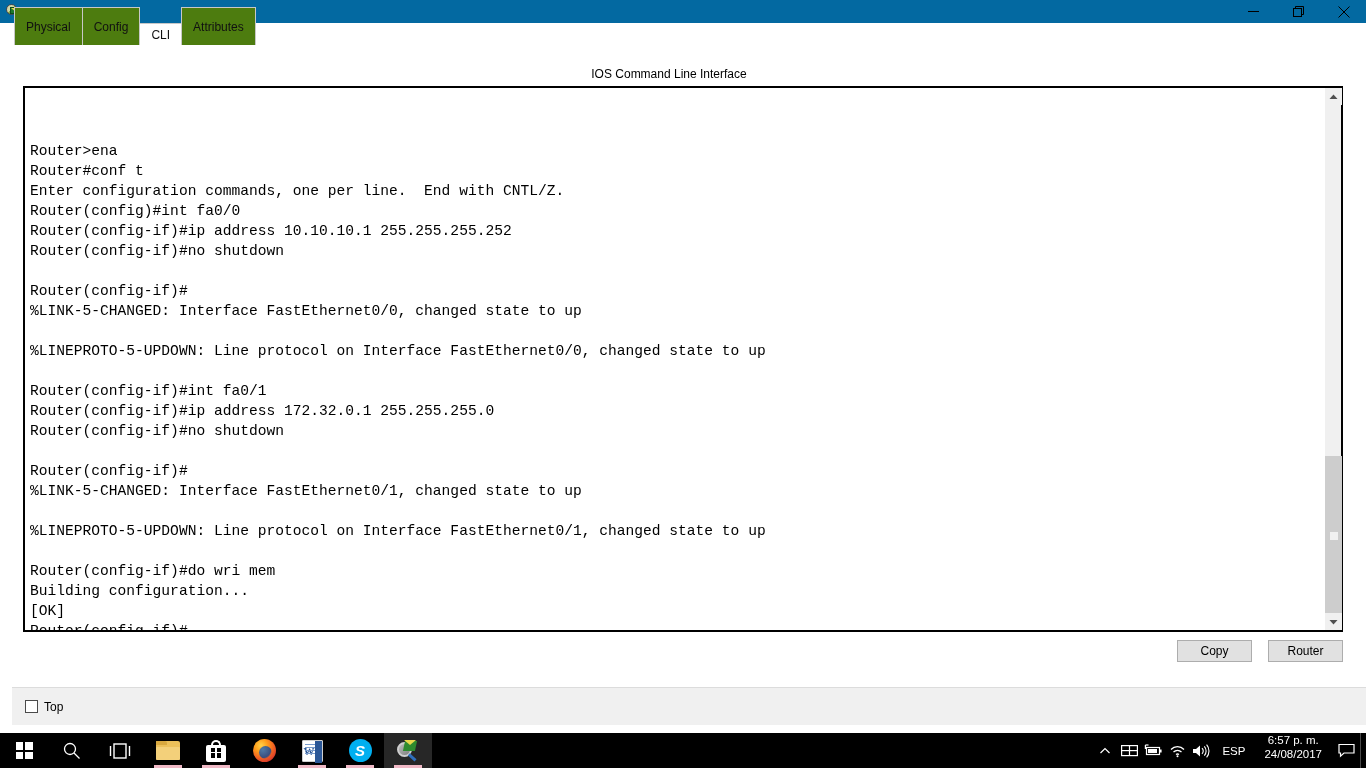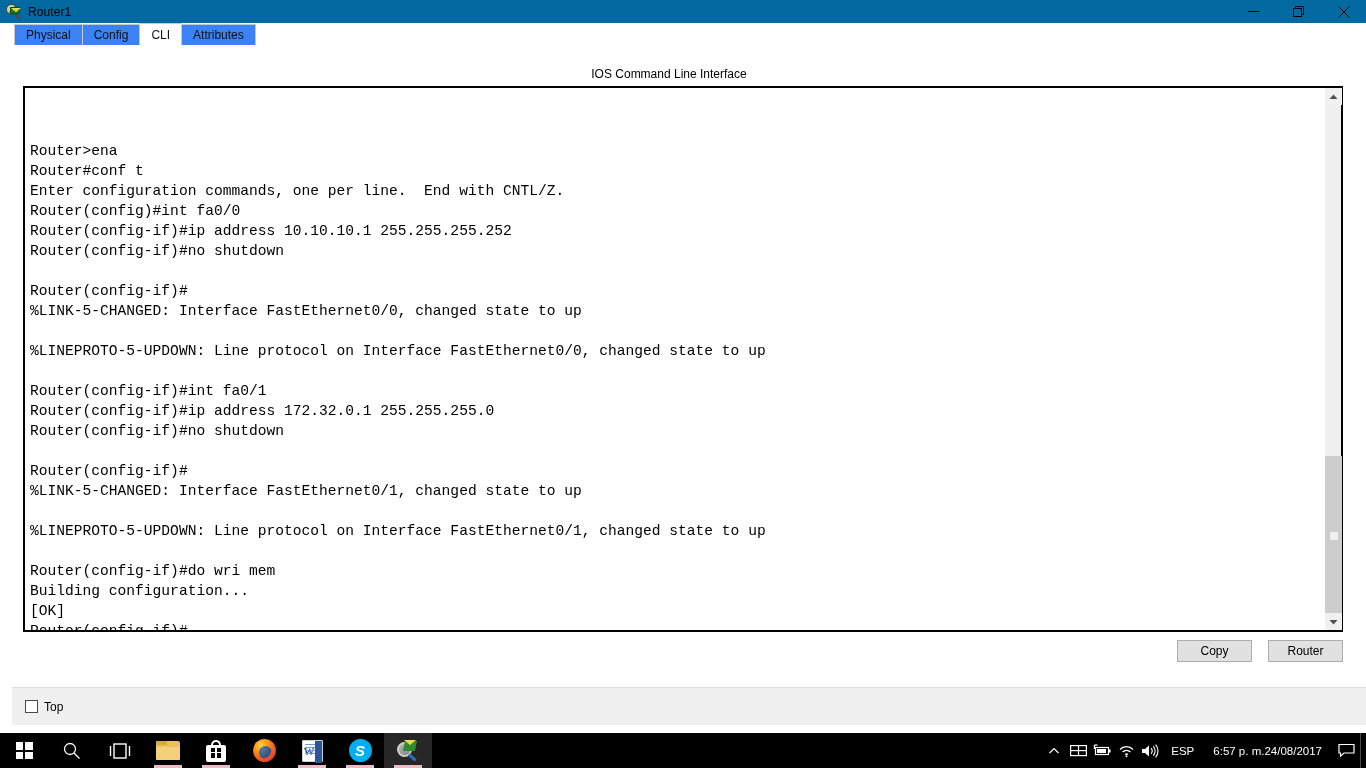--- a/index.html
+++ b/index.html
@@ -87,26 +87,26 @@
 
   
   #tab-strip {
     position: relative;
     height: 22px;
     margin-left: 14px;
     display: flex;
     align-items: flex-end;
   }
   .tab {
-    height: 21px;
+    height: 38px;
     padding: 0 11px;
     display: flex; align-items: center;
     font-size: 12px;
     color: #111111;
-    background: #3b82f6;
+    background: #4d7c0f;
     border: 1px solid #c8c8c8;
     border-bottom: none;
     margin-right: -1px;
     cursor: default;
     position: relative;
   }
   .tab.active {
     background: #ffffff;
     z-index: 3;
     height: 22px;
@@ -268,21 +268,21 @@
     display: flex; align-items: center;
     cursor: default;
   }
   #tray-clock {
     color: #ffffff;
     font-size: 11.5px;
     line-height: 14px;
     text-align: center;
     padding: 0 10px;
     height: 35px;
-    display: flex; flex-direction: row;
+    display: flex; flex-direction: column;
     align-items: center; justify-content: flex-start;
     cursor: default;
   }
   #tray-action-center {
     width: 28px; height: 35px;
     display: flex; align-items: center; justify-content: center;
     cursor: default;
   }
   #tray-showdesktop {
     width: 6px; height: 35px;

